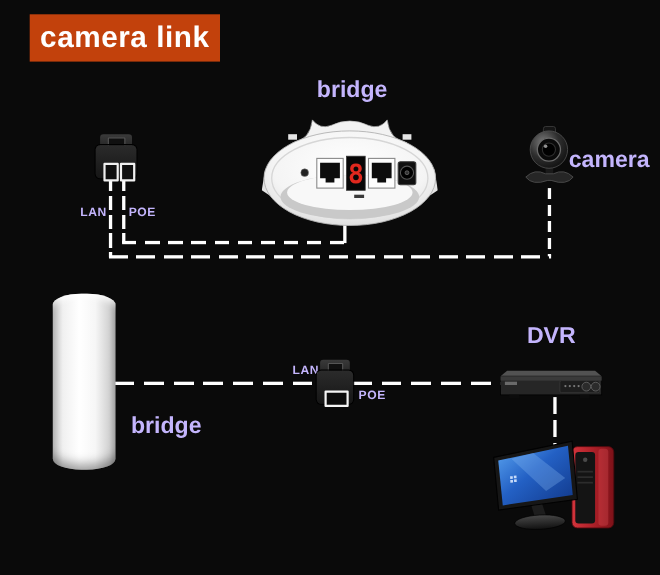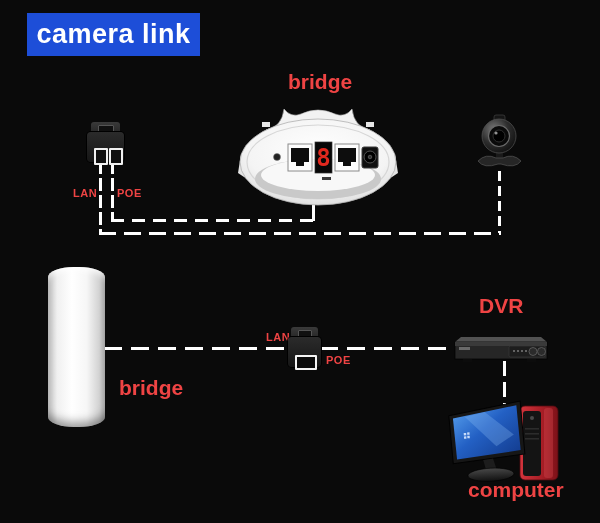--- a/index.html
+++ b/index.html
@@ -9,21 +9,21 @@
     font-family:"Liberation Sans","DejaVu Sans",sans-serif;
   }
   .abs{position:absolute;}
   
   .badge{
     left:27px;top:13px;width:173px;height:43px;
     display:flex;align-items:center;justify-content:center;
     color:#fff;font-size:27px;font-weight:bold;letter-spacing:.5px;
   }
   
-  .lbl{color:#ef4444;font-weight:bold;white-space:nowrap;}
+  .lbl{color:#c4b5fd;font-weight:bold;white-space:nowrap;}
   .lbl-lg{font-size:21px;}
   .lbl-sm{font-size:11px;letter-spacing:.5px;}
   
   .line{z-index:1;}
   .v-dash{width:3px;}
   .h-dash{height:3px;}
   .cable{background:repeating-linear-gradient(180deg,#fff 0 13px,transparent 13px 17px);}
   .dash-h1{background:repeating-linear-gradient(90deg,#fff 0 13px,transparent 13px 21px);}
   .dash-h2{background:repeating-linear-gradient(90deg,#fff 0 17px,transparent 17px 25px);}
   .dash-vcam{background:repeating-linear-gradient(180deg,#fff 0 10px,transparent 10px 15px);}
@@ -62,21 +62,21 @@
     box-shadow:inset 0 -9px 10px -4px rgba(0,0,0,.38), inset 0 7px 7px -4px rgba(255,255,255,.9);
   }
   svg{display:block;}
   .dev{z-index:2;}
 </style>
 </head>
 <body>
 
 <div id="stage">
 
-  <div class="abs badge" style="background-color: #1d4ed8;">camera link</div>
+  <div class="abs badge" style="background-color: #c2410c;">camera link</div>
 
   <div class="abs lbl lbl-lg" style="left:288px;top:70px;">bridge</div>
 
   <div class="abs dev" style="left:238px;top:100px;">
     <svg width="160" height="110" viewBox="0 0 160 110">
       <defs>
         <radialGradient id="domeGrad" cx="50%" cy="38%" r="75%">
           <stop offset="0%" stop-color="#ffffff"></stop>
           <stop offset="60%" stop-color="#f4f4f4"></stop>
           <stop offset="85%" stop-color="#dedede"></stop>
@@ -138,20 +138,21 @@
       </defs>
       <rect x="24" y="3" width="11" height="7" rx="2" fill="#151515" stroke="#4a4a4a" stroke-width="0.6"></rect>
       <rect x="26" y="40" width="7" height="9" fill="#1a1a1a"></rect>
       <path d="M8,49 Q16,41 26,46 L33,46 Q43,41 51,49 Q45,57 31,52 L28,52 Q14,57 8,49 Z" fill="#262626" stroke="#4e4e4e" stroke-width="0.8"></path>
       <circle cx="29" cy="24" r="17" fill="url(#camGrad)" stroke="#555" stroke-width="0.7"></circle>
       <circle cx="29" cy="24" r="10.5" fill="#0a0a0a" stroke="#6a6a6a" stroke-width="1.2"></circle>
       <circle cx="29" cy="24" r="6" fill="#000" stroke="#2e2e2e" stroke-width="1"></circle>
       <circle cx="26" cy="21" r="1.6" fill="#aaa" opacity="0.85"></circle>
     </svg>
   </div>
+  <div class="abs lbl lbl-lg" style="left:517px;top:134px;">camera</div>
 
   <div class="abs line v-dash cable" style="left:99px;top:161px;height:73px;"></div>
   <div class="abs line v-dash cable" style="left:111px;top:161px;height:60px;"></div>
   <div class="abs line h-dash dash-h1" style="left:111px;top:219px;width:204px;"></div>
   <div class="abs line v-dash solid" style="left:312px;top:204px;height:17px;"></div>
   <div class="abs line h-dash dash-h2" style="left:99px;top:232px;width:402px;"></div>
   <div class="abs line v-dash dash-vcam" style="left:498px;top:171px;height:62px;"></div>
 
   <div class="abs cylinder"></div>
   <div class="abs lbl lbl-lg" style="left:119px;top:376px;">bridge</div>
@@ -226,15 +227,14 @@
           <rect x="20" y="34" width="2.4" height="2.4"></rect>
             <rect x="23.4" y="33.6" width="2.4" height="2.4"></rect>
           <rect x="20" y="37.4" width="2.4" height="2.4"></rect>
             <rect x="23.4" y="37" width="2.4" height="2.4"></rect>
         </g>
         <polygon points="38,62 48,61 51,72 41,74" fill="#1d1d1d"></polygon>
         <ellipse cx="45" cy="77" rx="23" ry="6.5" fill="url(#baseGrad)" stroke="#000" stroke-width="0.6"></ellipse>
       </g>
     </svg>
   </div>
-  <div class="abs lbl lbl-lg" style="left:468px;top:478px;">computer</div>
 
 </div>
 
 </body></html>

